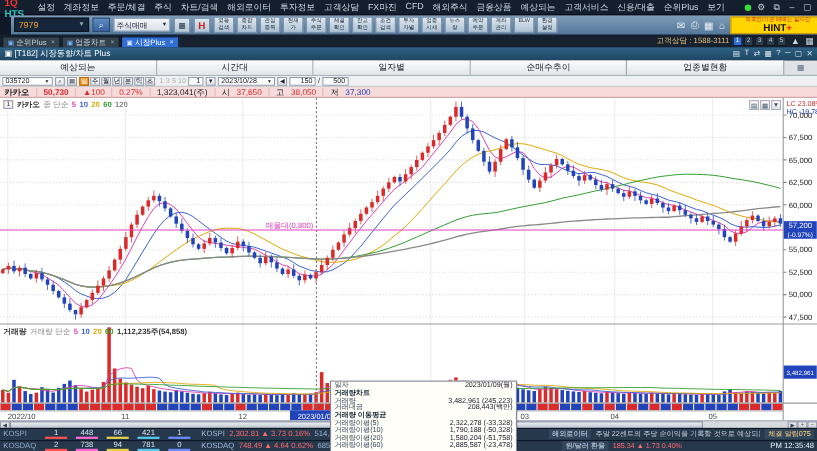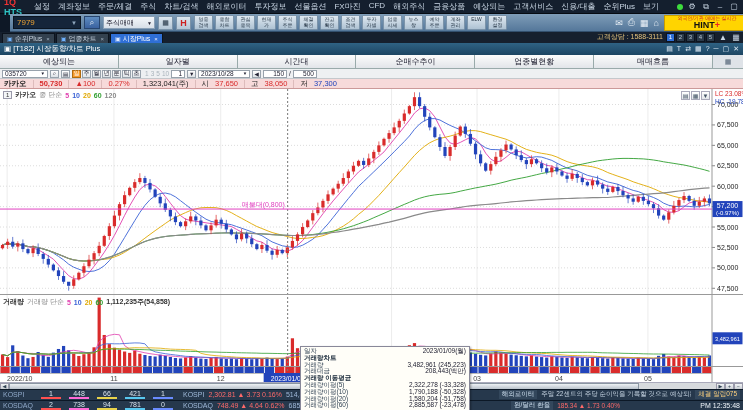--- a/index.html
+++ b/index.html
@@ -95,21 +95,21 @@
   <div class="abs menubar">
     <span class="logo"><span class="q">1Q</span><span class="h">HTS</span></span>
     <span id="menu-items" style="display: flex;">
         <span class="menu-item">설정</span>
         <span class="menu-item">계좌정보</span>
         <span class="menu-item">주문/체결</span>
         <span class="menu-item">주식</span>
         <span class="menu-item">차트/검색</span>
         <span class="menu-item">해외로이터</span>
         <span class="menu-item">투자정보</span>
-        <span class="menu-item">선물옵션</span>
+        <span class="menu-item">고객상담</span>
         <span class="menu-item">FX마진</span>
         <span class="menu-item">CFD</span>
         <span class="menu-item">해외주식</span>
         <span class="menu-item">금융상품</span>
         <span class="menu-item">예상되는</span>
         <span class="menu-item">고객서비스</span>
         <span class="menu-item">신용/대출</span>
         <span class="menu-item">순위Plus</span>
         <span class="menu-item">보기</span>
       </span>
@@ -221,25 +221,24 @@
       <span>▦</span>
       <span>?</span>
       <span>─</span>
       <span>▢</span>
       <span>✕</span>
     </span>
   </div>
 
   <div class="abs bigtabs" id="big-tabs">
       <div class="btab">예상되는</div>
+      <div class="btab">시간대</div>
       <div class="btab">일자별</div>
-      <div class="btab">시간대</div>
       <div class="btab">순매수추이</div>
       <div class="btab">업종별현황</div>
-      <div class="btab">매매흐름</div>
       <div class="btab-end">▦</div>
     </div>
 
   <div class="abs ctb">
     <span class="inp" style="width:46px">
         <span>035720</span>
         <span style="margin-left:auto;font-size:4.5px">▼</span>
       </span>
     <span class="mini">⌕</span>
     <span class="mini">▤</span>

